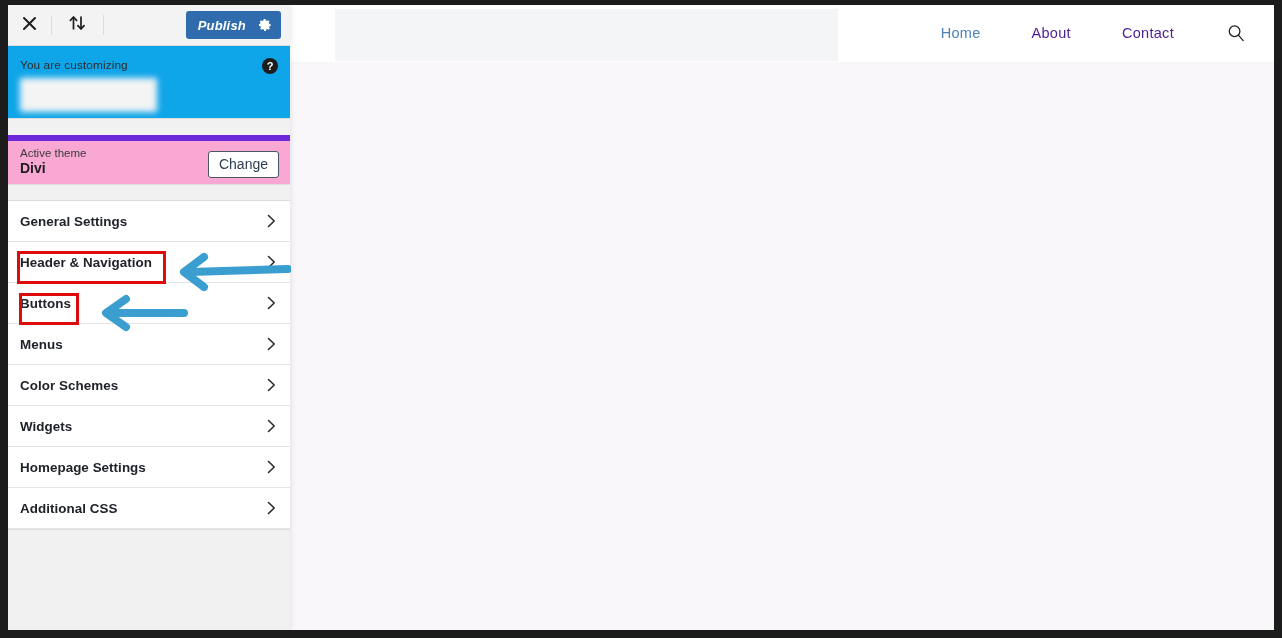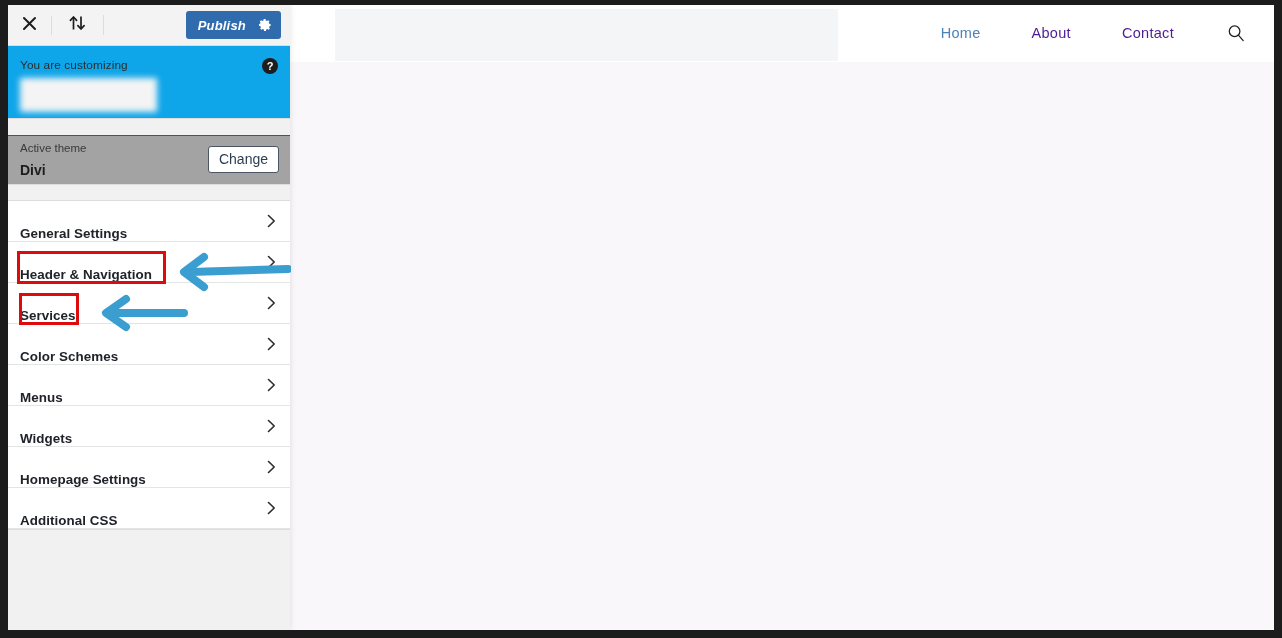--- a/index.html
+++ b/index.html
@@ -171,35 +171,35 @@
   }
 
   #cz-gap-1 {
     height: 16px;
     background: #f1f1f1;
   }
 
   
   #cz-theme {
     position: relative;
-    background: #a3a3a3;
+    background: #f9a8d4;
     height: 50px;
-    border-top: 1px solid #6d28d9;
+    border-top: 6px solid #6d28d9;
     border-bottom: 1px solid #dddddd;
     padding: 6px 12px 0 12px;
   }
   #cz-theme-label {
     font-size: 11.5px;
     color: #3a3a3a;
   }
   #cz-theme-name {
     font-size: 14px;
     font-weight: bold;
     color: #1d1d1d;
-    margin-top: 8px;
+    margin-top: 1px;
   }
   #btn-change {
     position: absolute;
     right: 11px;
     top: 10px;
     background: #ffffff;
     border: 1px solid #4b5563;
     border-radius: 3px;
     font-size: 14px;
     color: #2c3e50;
@@ -215,21 +215,21 @@
 
   
   #cz-panels {
     background: #ffffff;
     border-top: 1px solid #dddddd;
   }
   .cz-panel {
     position: relative;
     height: 41px;
     display: flex;
-    align-items: flex-end;
+    align-items: center;
     padding: 0 12px 0 12px;
     border-bottom: 1px solid #e4e4e4;
     background: #ffffff;
     cursor: pointer;
   }
   .cz-panel-label {
     font-size: 13.4px;
     color: #20232a;
     font-weight: bold;
     letter-spacing: 0.05px;
@@ -357,41 +357,41 @@
         <div class="cz-panel">
           <span class="cz-panel-label">Header &amp; Navigation</span>
           <span class="cz-chevron">
             <svg width="9" height="14" viewBox="0 0 9 14">
                 <polyline points="1.5,1.5 7.2,7 1.5,12.5" fill="none" stroke="#2b2b2b" stroke-width="1.6" stroke-linecap="round" stroke-linejoin="round"></polyline>
               </svg>
           </span>
         </div>
 
         <div class="cz-panel">
-          <span class="cz-panel-label">Services</span>
-          <span class="cz-chevron">
-            <svg width="9" height="14" viewBox="0 0 9 14">
-                <polyline points="1.5,1.5 7.2,7 1.5,12.5" fill="none" stroke="#2b2b2b" stroke-width="1.6" stroke-linecap="round" stroke-linejoin="round"></polyline>
-              </svg>
-          </span>
-        </div>
-
-
+          <span class="cz-panel-label">Buttons</span>
+          <span class="cz-chevron">
+            <svg width="9" height="14" viewBox="0 0 9 14">
+                <polyline points="1.5,1.5 7.2,7 1.5,12.5" fill="none" stroke="#2b2b2b" stroke-width="1.6" stroke-linecap="round" stroke-linejoin="round"></polyline>
+              </svg>
+          </span>
+        </div>
+
+
+
+        <div class="cz-panel">
+          <span class="cz-panel-label">Menus</span>
+          <span class="cz-chevron">
+            <svg width="9" height="14" viewBox="0 0 9 14">
+                <polyline points="1.5,1.5 7.2,7 1.5,12.5" fill="none" stroke="#2b2b2b" stroke-width="1.6" stroke-linecap="round" stroke-linejoin="round"></polyline>
+              </svg>
+          </span>
+        </div>
 
         <div class="cz-panel">
           <span class="cz-panel-label">Color Schemes</span>
-          <span class="cz-chevron">
-            <svg width="9" height="14" viewBox="0 0 9 14">
-                <polyline points="1.5,1.5 7.2,7 1.5,12.5" fill="none" stroke="#2b2b2b" stroke-width="1.6" stroke-linecap="round" stroke-linejoin="round"></polyline>
-              </svg>
-          </span>
-        </div>
-
-        <div class="cz-panel">
-          <span class="cz-panel-label">Menus</span>
           <span class="cz-chevron">
             <svg width="9" height="14" viewBox="0 0 9 14">
                 <polyline points="1.5,1.5 7.2,7 1.5,12.5" fill="none" stroke="#2b2b2b" stroke-width="1.6" stroke-linecap="round" stroke-linejoin="round"></polyline>
               </svg>
           </span>
         </div>
 
         <div class="cz-panel">
           <span class="cz-panel-label">Widgets</span>
           <span class="cz-chevron">

